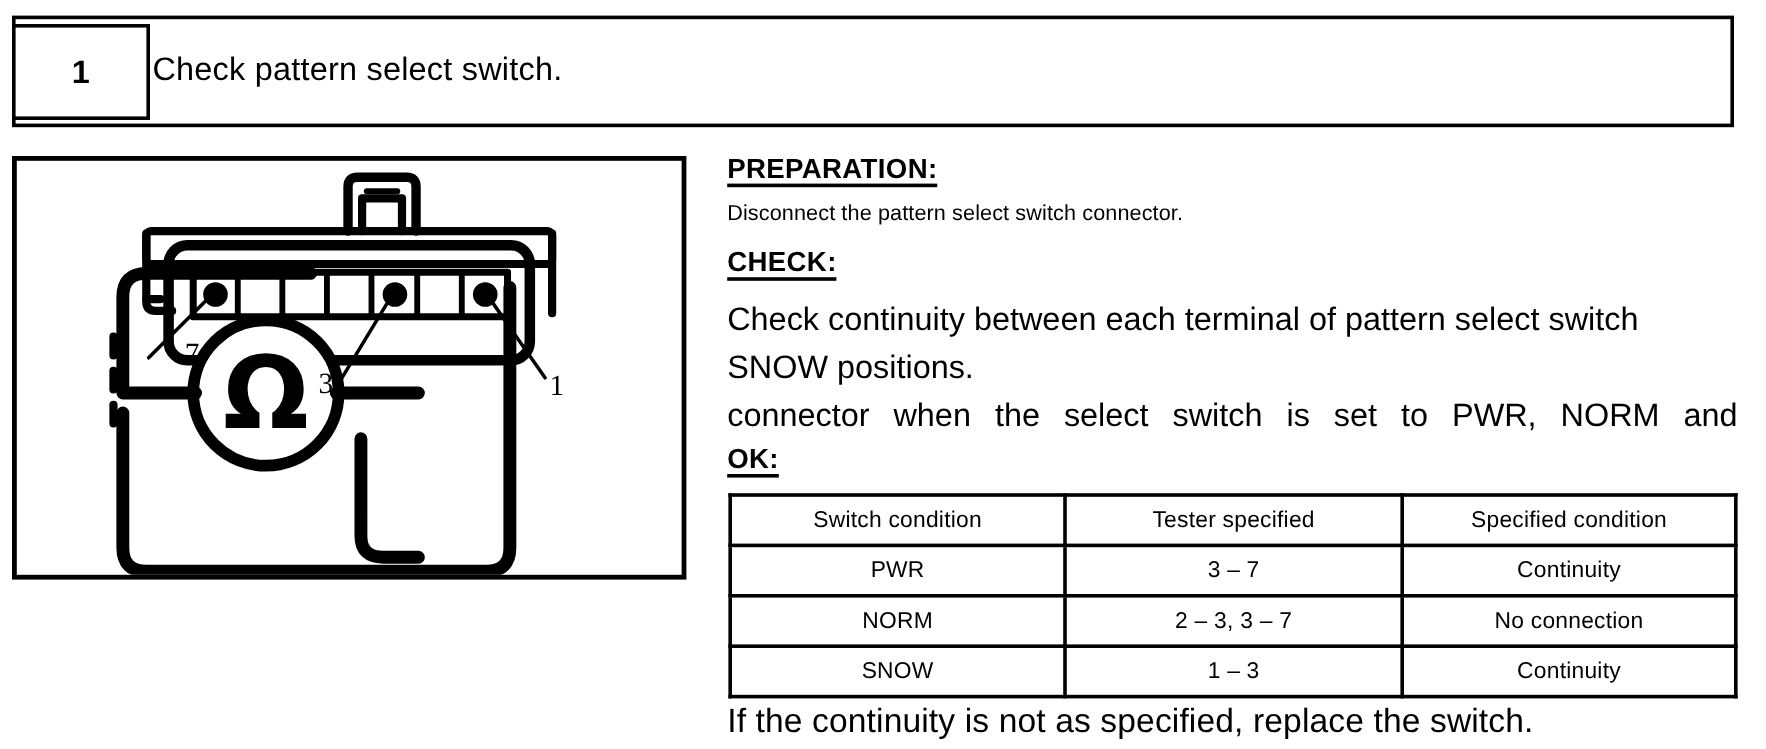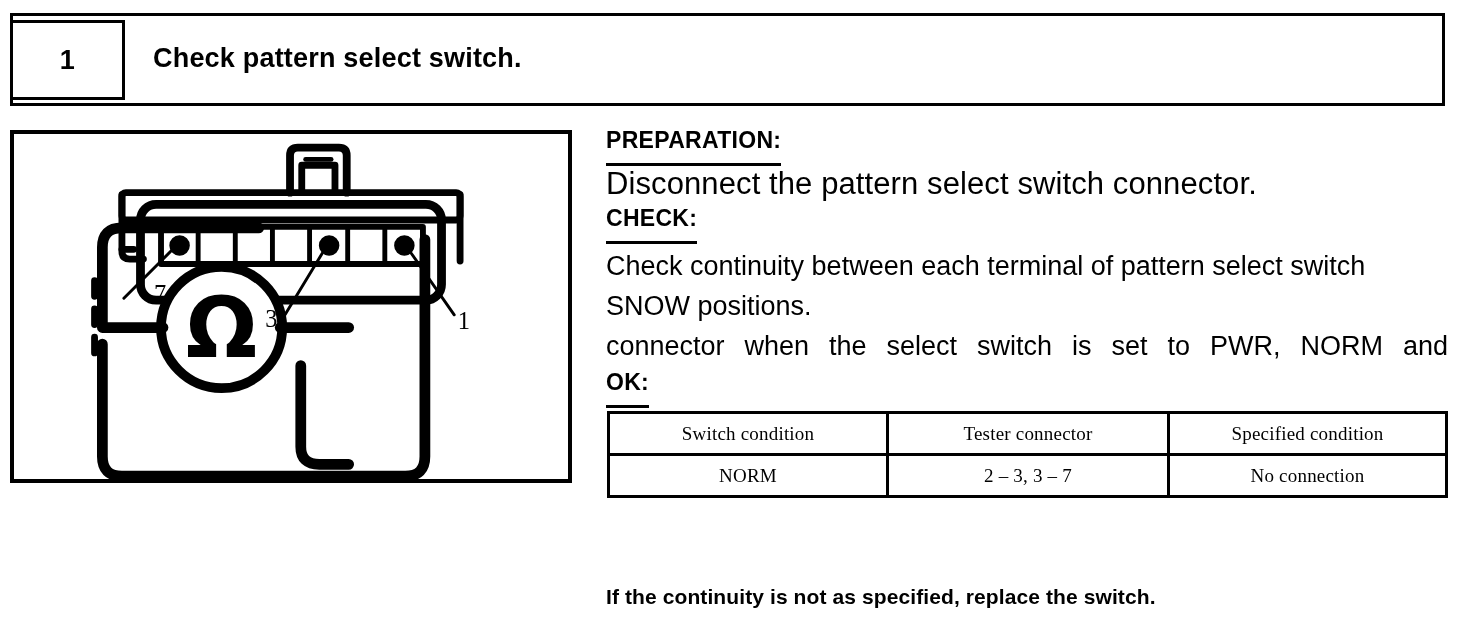--- a/index.html
+++ b/index.html
@@ -40,24 +40,24 @@
     align-items: center;
     justify-content: center;
   }
   #step-number-cell .num {
     font-size: 27px;
     font-weight: bold;
     letter-spacing: 0.5px;
   }
   #step-title {
     position: absolute;
-    left: 153px;
+    left: 127px;
     top: 43px;
     font-size: 27px;
-    font-weight: bold;
+    font-weight: normal;
     letter-spacing: 0.2px;
     white-space: nowrap;
   }
 
   
   #diagram-panel {
     position: absolute;
     left: 10px;
     top: 130px;
     width: 562px;
@@ -86,26 +86,26 @@
     left: 606px;
     top: 128px;
     width: 845px;
   }
   .sect-head {
     font-size: 23px;
     font-weight: bold;
     letter-spacing: 0.3px;
     display: inline-block;
     border-bottom: 3px solid #000;
-    padding-bottom: 11px;
+    padding-bottom: 1px;
     margin: 0;
     line-height: 1.05;
   }
   .body-line {
-    font-size: 31px;
+    font-size: 18px;
     line-height: 1.0;
     margin: 0;
     letter-spacing: 0.1px;
     white-space: nowrap;
   }
   #prep-head { position: absolute; left: 0; top: 0; }
   #prep-text { position: absolute; left: 0; top: 40px; }
   #check-head { position: absolute; left: 0; top: 78px; }
   #check-body {
     position: absolute;
@@ -123,44 +123,42 @@
 
   
   #results-table {
     position: absolute;
     left: 607px;
     top: 411px;
     width: 838px;
     border-collapse: collapse;
     table-layout: fixed;
     background: #fff;
-    font-family: Liberation Serif, serif;
   }
   #results-table td, #results-table th {
     border: 3px solid #000;
     text-align: center;
     font-size: 19px;
     font-weight: normal;
     height: 39px;
     padding: 0;
     letter-spacing: 0.2px;
   }
   #results-table col.c1 { width: 279px; }
   #results-table col.c2 { width: 281px; }
   #results-table col.c3 { width: 278px; }
 
   
   #footer-note {
     position: absolute;
     left: 606px;
     top: 585px;
-    font-size: 21px;
+    font-size: 28px;
     letter-spacing: 0.1px;
     white-space: nowrap;
-    font-weight: bold;
   }
 </style>
 </head>
 <body>
 
 <div id="step-header"></div>
 <div id="step-number-cell">
   <span class="num">1</span>
 </div>
 <div id="step-title">Check pattern select switch.</div>
@@ -234,26 +232,36 @@
 
 <table id="results-table">
   <colgroup>
       <col class="c1">
       <col class="c2">
       <col class="c3">
     </colgroup>
   <thead>
     <tr>
       <th>Switch condition</th>
-      <th>Tester connector</th>
+      <th>Tester specified</th>
       <th>Specified condition</th>
     </tr>
   </thead>
   <tbody>
+    <tr>
+      <td>PWR</td>
+      <td>3 – 7</td>
+      <td>Continuity</td>
+    </tr>
     <tr>
       <td>NORM</td>
       <td>2 – 3, 3 – 7</td>
       <td>No connection</td>
     </tr>
+    <tr>
+      <td>SNOW</td>
+      <td>1 – 3</td>
+      <td>Continuity</td>
+    </tr>
   </tbody>
 </table>
 
 <div id="footer-note">If the continuity is not as specified, replace the switch.</div>
 
 </body></html>

